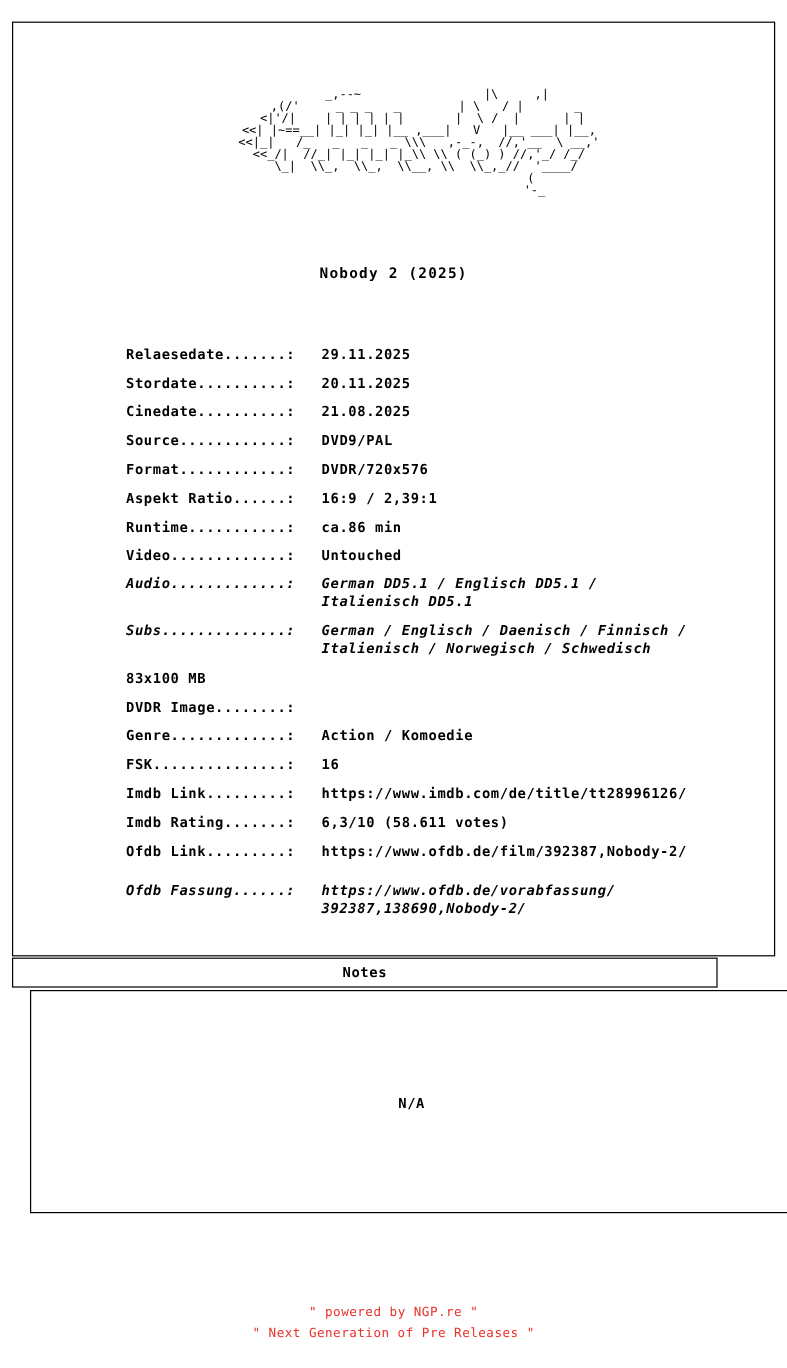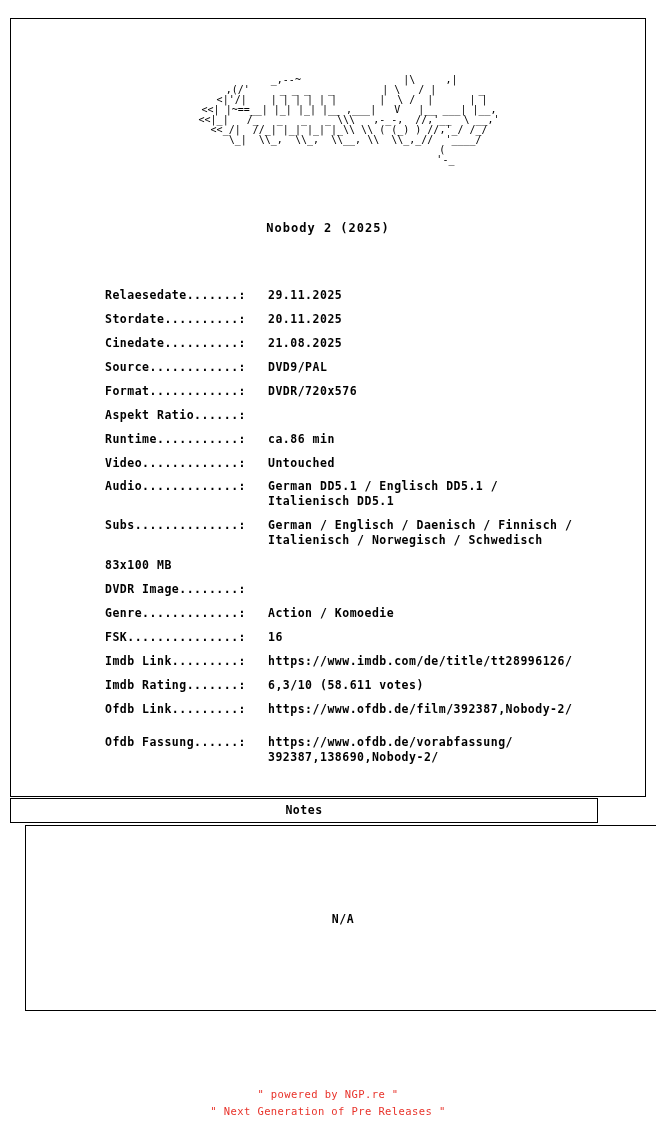--- a/index.html
+++ b/index.html
@@ -60,20 +60,21 @@
     font-size: 11.5px;
     line-height: 24px;
     font-weight: bold;
     letter-spacing: 0.5px;
     padding-left: 94px;
   }
   .info-row.wrap-row {
     line-height: 15px;
     padding-top: 4px;
     padding-bottom: 5px;
+    font-style: italic;
   }
   .info-label {
     white-space: pre;
     flex: 0 0 auto;
     width: 163px;
   }
   .info-value {
     white-space: pre-line;
     flex: 1 1 auto;
   }
@@ -158,20 +159,21 @@
       <div class="info-row">
         <span class="info-label">Source............:</span>
         <span class="info-value">DVD9/PAL</span>
       </div>
       <div class="info-row">
         <span class="info-label">Format............:</span>
         <span class="info-value">DVDR/720x576</span>
       </div>
       <div class="info-row">
         <span class="info-label">Aspekt Ratio......:</span>
+        <span class="info-value">16:9 / 2,39:1</span>
       </div>
       <div class="info-row">
         <span class="info-label">Runtime...........:</span>
         <span class="info-value">ca.86 min</span>
       </div>
       <div class="info-row">
         <span class="info-label">Video.............:</span>
         <span class="info-value">Untouched</span>
       </div>
       <div class="info-row wrap-row">

